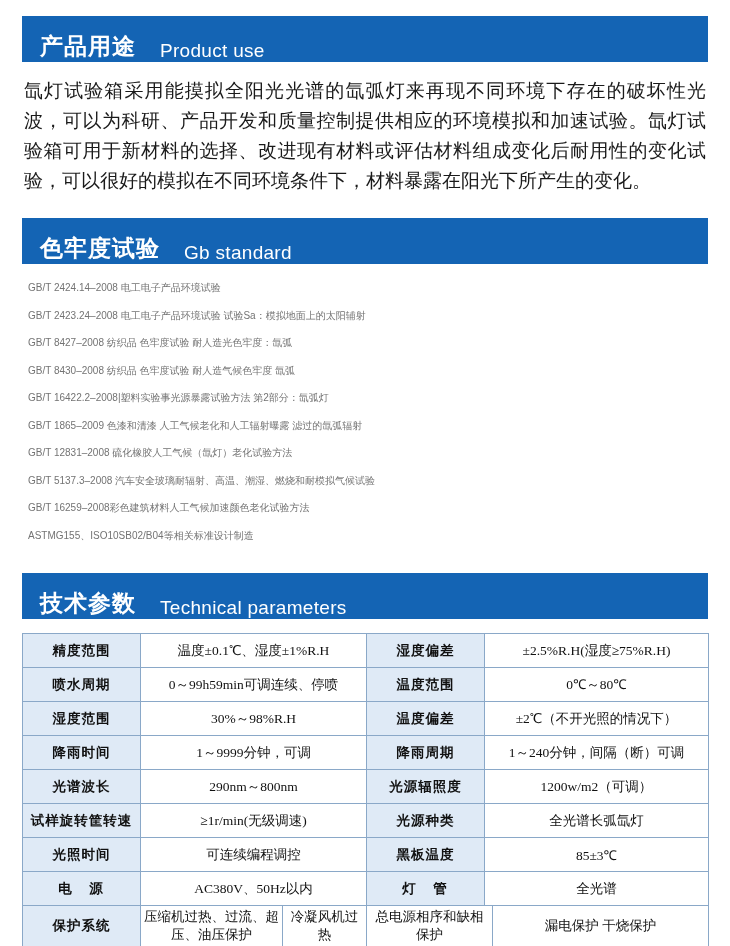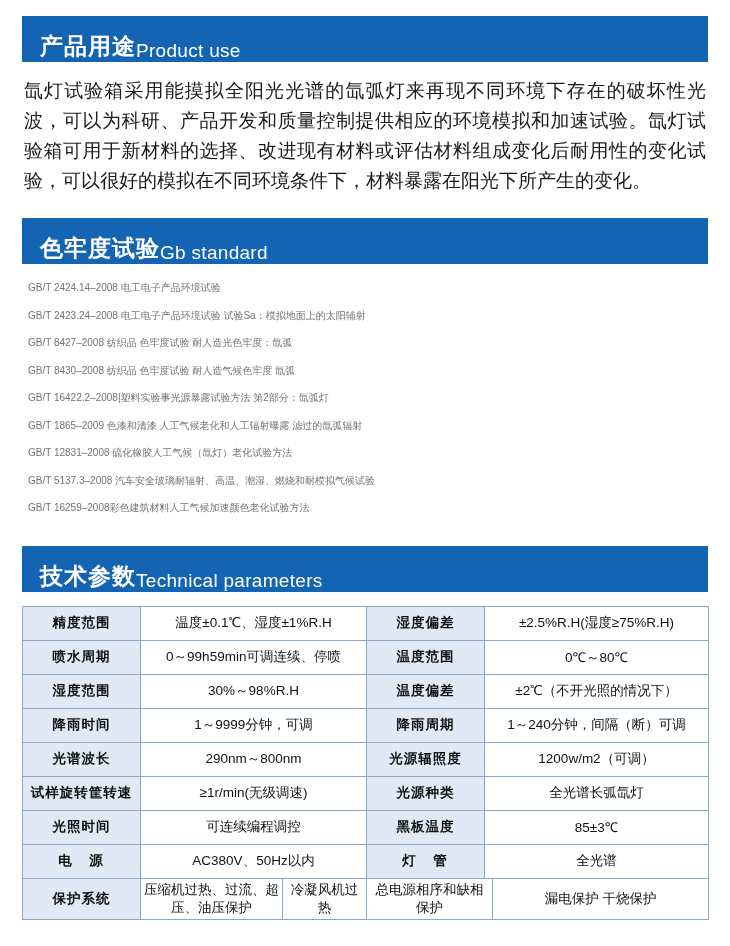--- a/index.html
+++ b/index.html
@@ -25,21 +25,21 @@
   .sec-bar .cn {
     color: #ffffff;
     font-size: 23px;
     font-weight: bold;
     letter-spacing: 1px;
   }
   .sec-bar .en {
     color: #ffffff;
     font-size: 19px;
     font-weight: normal;
-    margin-left: 0;
+    margin-left: 24px;
     letter-spacing: 0.3px;
   }
 
   
   .para {
     font-size: 19px;
     line-height: 30px;
     color: #1a1a1a;
     padding: 14px 2px 6px 2px;
     text-align: justify;
@@ -55,20 +55,21 @@
     color: #737373;
     white-space: nowrap;
   }
 
   
   table.spec {
     width: 686px;
     border-collapse: collapse;
     margin-top: 14px;
     table-layout: fixed;
+    font-family: Liberation Serif, serif;
   }
   table.spec td {
     border: 1px solid #8aa8c8;
     height: 34px;
     font-size: 13.5px;
     text-align: center;
     vertical-align: middle;
     color: #111;
     padding: 2px 3px;
     overflow: hidden;
@@ -101,20 +102,21 @@
   <div class="std-list">
     <div class="row">GB/T 2424.14–2008 电工电子产品环境试验</div>
     <div class="row">GB/T 2423.24–2008 电工电子产品环境试验 试验Sa：模拟地面上的太阳辅射</div>
     <div class="row">GB/T 8427–2008 纺织品 色牢度试验 耐人造光色牢度：氙弧</div>
     <div class="row">GB/T 8430–2008 纺织品 色牢度试验 耐人造气候色牢度 氙弧</div>
     <div class="row">GB/T 16422.2–2008|塑料实验事光源暴露试验方法 第2部分：氙弧灯</div>
     <div class="row">GB/T 1865–2009 色漆和清漆 人工气候老化和人工辐射曝露 滤过的氙弧辐射</div>
     <div class="row">GB/T 12831–2008 硫化橡胶人工气候（氙灯）老化试验方法</div>
     <div class="row">GB/T 5137.3–2008 汽车安全玻璃耐辐射、高温、潮湿、燃烧和耐模拟气候试验</div>
     <div class="row">GB/T 16259–2008彩色建筑材料人工气候加速颜色老化试验方法</div>
+    <div class="row">ASTMG155、ISO10SB02/B04等相关标准设计制造</div>
   </div>
 
   <div class="sec-bar">
     <span class="cn">技术参数</span>
     <span class="en">Technical parameters</span>
   </div>
 
   <table class="spec">
     <colgroup>
       <col style="width:118px">

